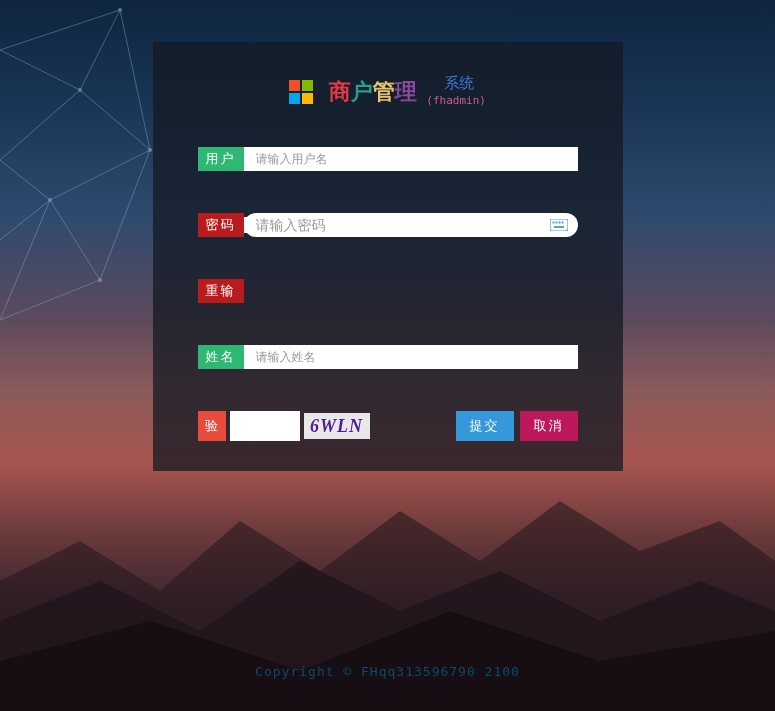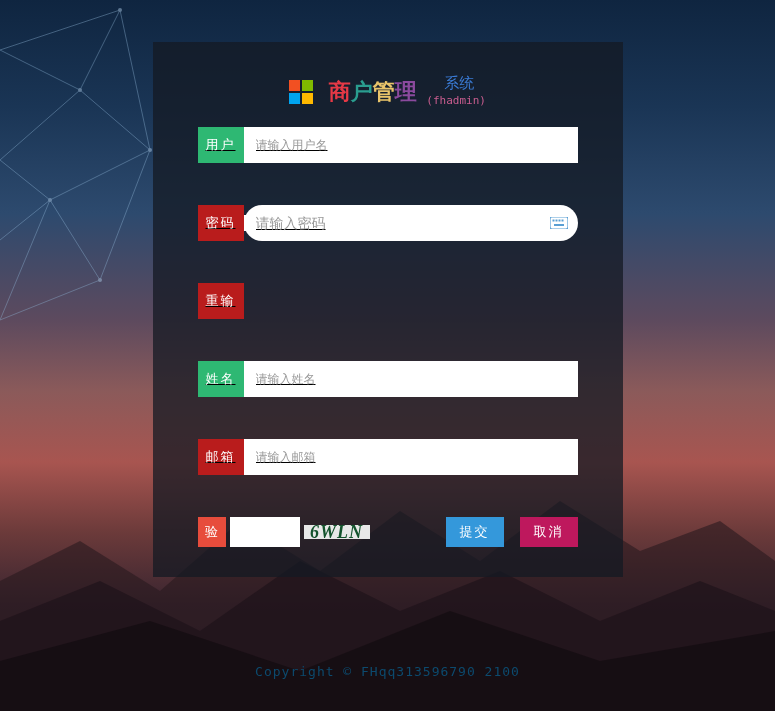--- a/index.html
+++ b/index.html
@@ -50,21 +50,21 @@
       top: 42px;
       transform: translateX(-50%);
       width: 470px;
       background: rgba(20, 25, 35, 0.75);
       padding: 35px 45px 30px;
     }
     
     
     .logo-area {
       text-align: center;
-      margin-bottom: 20px;
+      margin-bottom: 40px;
     }
     
     .logo-squares {
       display: inline-block;
       vertical-align: middle;
       margin-right: 6px;
     }
     
     .logo-squares svg {
       display: block;
@@ -98,22 +98,21 @@
       color: #c95d8f;
       font-size: 11px;
       text-align: left;
       margin-top: -3px;
     }
     
     
     .field-row {
       display: flex;
       margin-bottom: 42px;
-      height: 36px;
-      text-decoration: underline;
+      height: 24px;
     }
     
     .field-label {
       width: 46px;
       display: flex;
       align-items: center;
       justify-content: center;
       color: #fff;
       font-size: 13px;
       flex-shrink: 0;
@@ -190,48 +189,48 @@
       border: none;
       background: #fff;
       padding: 0 6px;
       font-size: 13px;
       outline: none;
       font-family: inherit;
     }
     
     .captcha-image {
       width: 66px;
-      height: 14px;
+      height: 26px;
       background: #e8e8e8;
       display: flex;
       align-items: center;
       justify-content: center;
       font-size: 18px;
       font-style: italic;
       font-weight: bold;
-      color: #14532d;
+      color: #4c1d95;
       font-family: Georgia, serif;
       letter-spacing: 1px;
       cursor: pointer;
     }
     
     .spacer { flex: 1; }
     
     .btn {
       height: 30px;
       padding: 0 14px;
       border: none;
       color: #fff;
       font-size: 13px;
       cursor: pointer;
       font-family: inherit;
       letter-spacing: 2px;
     }
     
-    .btn-submit { background: #3498db; margin-right: 12px; }
+    .btn-submit { background: #3498db; margin-right: 2px; }
     .btn-cancel { background: #be185d; }
     
     
     .footer {
       position: absolute;
       bottom: 32px;
       left: 0;
       width: 100%;
       text-align: center;
       color: #0c4a6e;
@@ -317,24 +316,20 @@
 
   <div class="field-row">
     <div class="field-label label-orange">重输</div>
   </div>
 
   <div class="field-row">
     <div class="field-label label-green">姓名</div>
     <input type="text" class="field-input" placeholder="请输入姓名" style="">
   </div>
 
-  <div class="field-row">
-    <div class="field-label label-orange">邮箱</div>
-    <input type="text" class="field-input" placeholder="请输入邮箱" style="">
-  </div>
 
   <div class="bottom-row">
     <div class="captcha-label">验</div>
     <input type="text" class="captcha-input" style="">
     <div class="captcha-image">6WLN</div>
     <div class="spacer"></div>
     <button class="btn btn-submit">提交</button>
     <button class="btn btn-cancel">取消</button>
   </div>
 </div>

